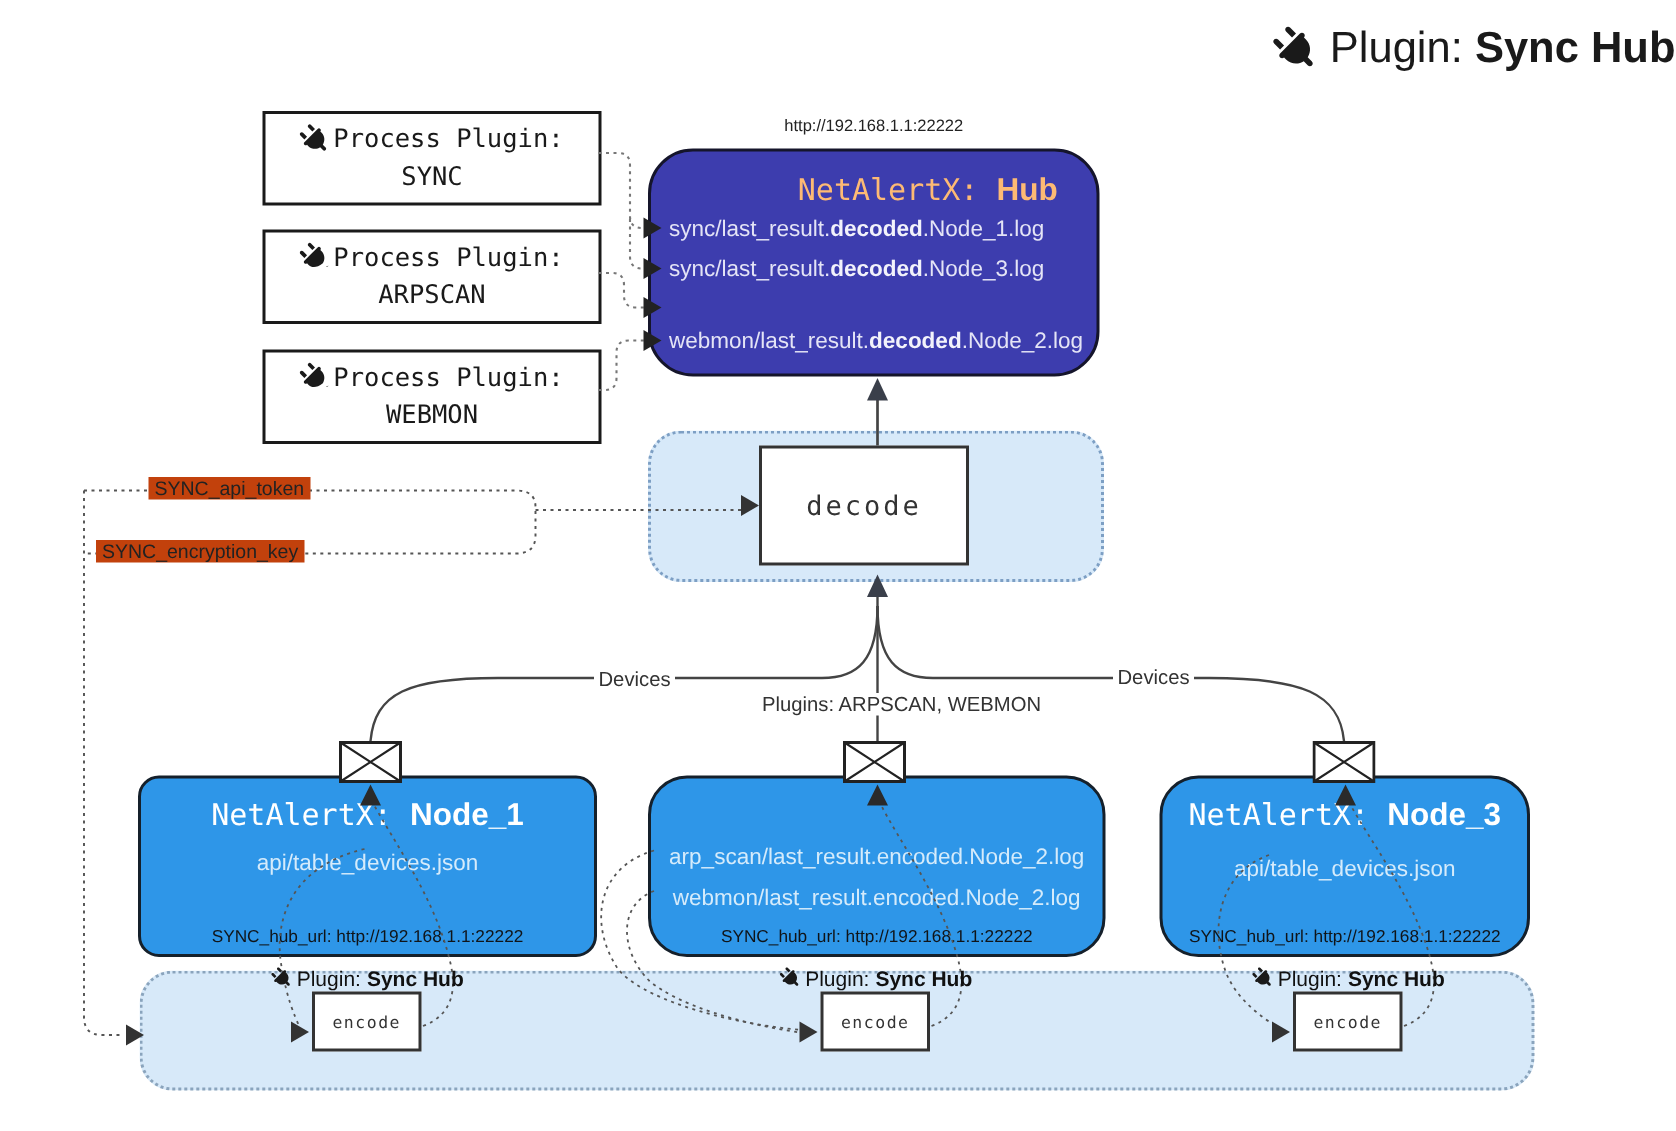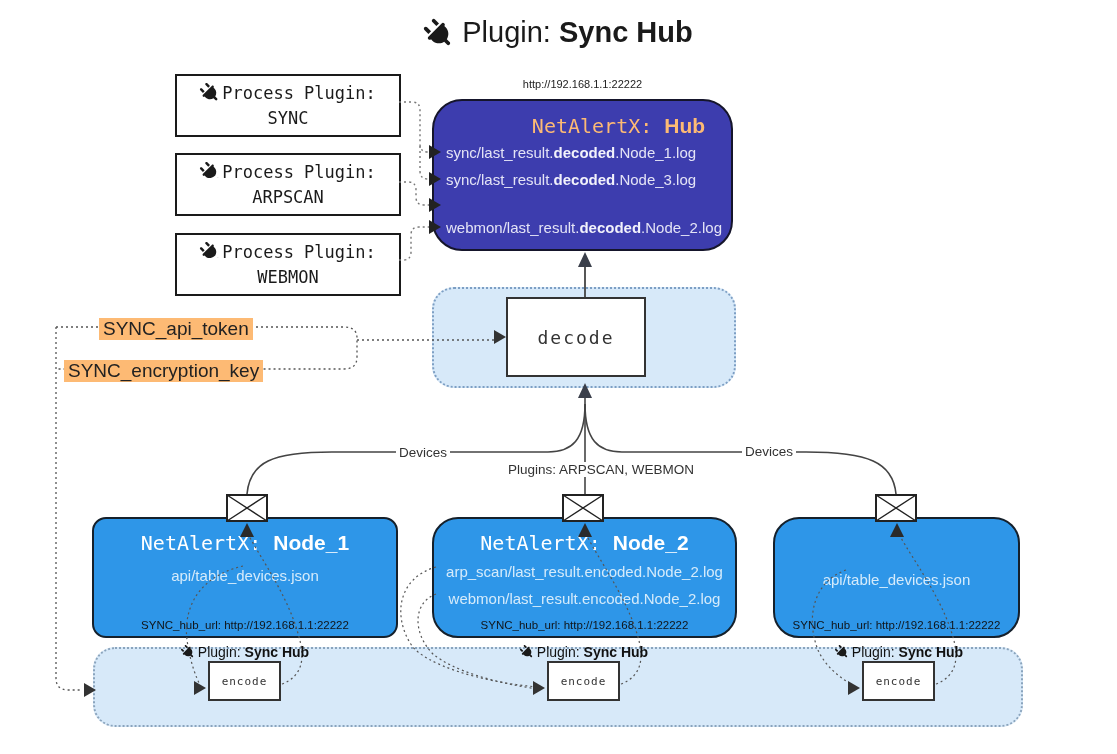--- a/index.html
+++ b/index.html
@@ -2,21 +2,21 @@
 <html><head>
 <meta charset="utf-8">
 <style>
   html,body{margin:0;padding:0;background:#fff;}
   .canvas{position:relative;width:1117px;height:754px;background:#fff;overflow:hidden;
           font-family:"Liberation Sans",sans-serif;color:#1a1a1a;}
   .abs{position:absolute;}
   svg.plug{overflow:visible;display:inline-block;vertical-align:middle;}
 
   
-  .title{left:0;top:16px;width:1117px;text-align:center;font-size:29px;z-index:6;}
+  .title{left:0;top:16px;width:1117px;text-align:right;font-size:29px;z-index:6;}
   .title .plug{width:30px;height:30px;margin-right:8px;}
   .title .bold{font-weight:bold;}
 
   
   .pbox{width:222px;height:59px;background:#fff;border:2px solid #1a1a1a;z-index:2;
         font-family:"DejaVu Sans Mono","Liberation Mono",monospace;font-size:17px;
         display:flex;flex-direction:column;align-items:center;justify-content:center;line-height:1.45;}
   .pbox .row1{display:flex;align-items:center;}
   .pbox .plug{width:20px;height:20px;margin-right:2px;}
 
@@ -31,21 +31,21 @@
   .hub-log b{color:#f2f2fb;}
 
   
   .panel{background:#d7e9f9;border:2px dotted #7d9fc4;border-radius:22px;z-index:1;box-sizing:border-box;}
   .decode-panel{left:432px;top:287px;width:304px;height:101px;}
   .io-box{background:#fff;border:2px solid #333;z-index:3;display:flex;align-items:center;justify-content:center;
           font-family:"DejaVu Sans Mono","Liberation Mono",monospace;color:#333;box-sizing:border-box;}
   .decode-box{left:506px;top:297px;width:140px;height:80px;font-size:18px;letter-spacing:2px;}
 
   
-  .line-label{z-index:6;background:#fdba74;padding:0 4px;font-size:19px;color:#222;white-space:nowrap;}
+  .line-label{z-index:6;background:#c2410c;padding:0 4px;font-size:13px;color:#222;white-space:nowrap;}
   .lbl-token{left:99px;top:318px;}
   .lbl-key{left:64px;top:360px;}
 
   
   .edge-label{z-index:6;background:#fff;padding:0 3px;font-size:13.5px;color:#333;white-space:nowrap;}
   .lbl-dev-left{left:396px;top:445px;}
   .lbl-dev-right{left:742px;top:444px;}
   .lbl-plugins{left:505px;top:462px;}
 
   
@@ -132,26 +132,26 @@
   <div class="abs edge-label lbl-dev-left">Devices</div>
   <div class="abs edge-label lbl-dev-right">Devices</div>
   <div class="abs edge-label lbl-plugins">Plugins: ARPSCAN, WEBMON</div>
 
   <div class="abs node node1">
     <div class="node-title"><span>NetAlertX:</span> <span class="bold">Node_1</span></div>
     <div class="node-file" style="top:48px;">api/table_devices.json</div>
     <div class="node-url">SYNC_hub_url: http://192.168.1.1:22222</div>
   </div>
   <div class="abs node node2">
-    <div class="node-title"><span>NetAlertX:</span> <span class="bold">Node_2</span></div>
     <div class="node-file" style="top:44px;">arp_scan/last_result.encoded.Node_2.log</div>
     <div class="node-file" style="top:71px;">webmon/last_result.encoded.Node_2.log</div>
     <div class="node-url">SYNC_hub_url: http://192.168.1.1:22222</div>
   </div>
   <div class="abs node node3">
+    <div class="node-title"><span>NetAlertX:</span> <span class="bold">Node_3</span></div>
     <div class="node-file" style="top:52px;">api/table_devices.json</div>
     <div class="node-url">SYNC_hub_url: http://192.168.1.1:22222</div>
   </div>
 
   <svg class="abs envelope env1" width="42" height="28" viewBox="0 0 42 28">
       <rect x="1" y="1" width="40" height="26" fill="#fff" stroke="#222" stroke-width="2"></rect>
       <path d="M1,1 L41,27 M41,1 L1,27" stroke="#222" stroke-width="1.4" fill="none"></path>
     </svg>
   <svg class="abs envelope env2" width="42" height="28" viewBox="0 0 42 28">
       <rect x="1" y="1" width="40" height="26" fill="#fff" stroke="#222" stroke-width="2"></rect>

